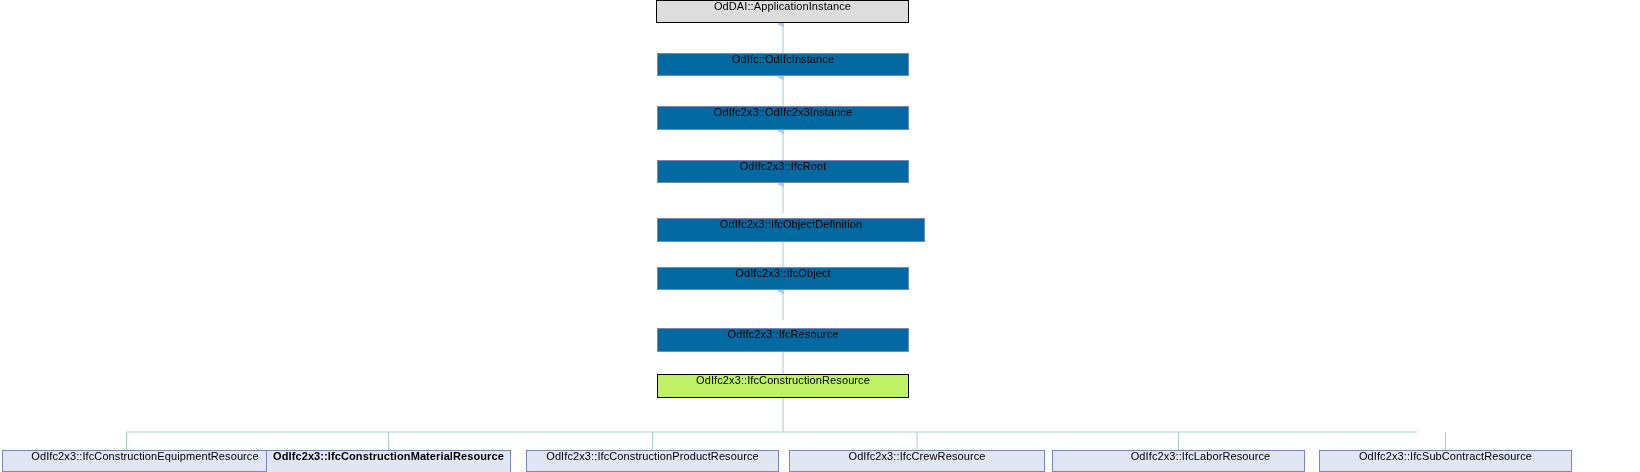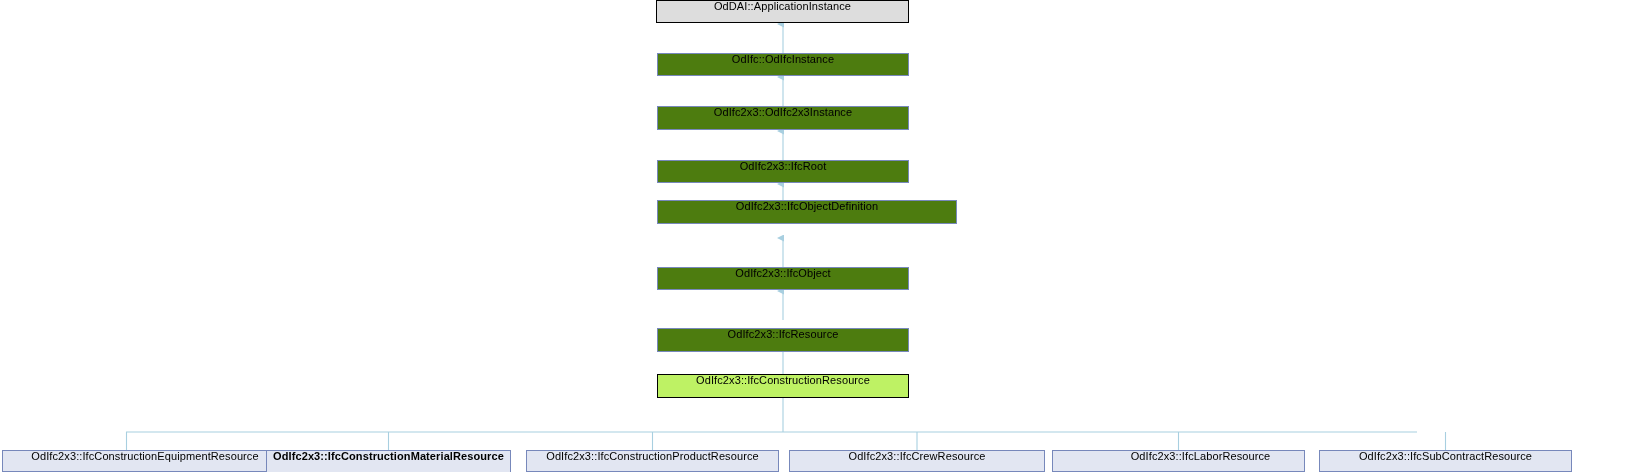--- a/index.html
+++ b/index.html
@@ -29,21 +29,21 @@
     display: flex;
     align-items: flex-start;
     justify-content: center;
     font-size: 11px;
     line-height: 1;
     color: #000000;
     white-space: nowrap;
     letter-spacing: 0.1px;
   }
   .node.ancestor {
-    background: #4d7c0f;
+    background: #0369a1;
     border: 1px solid #7788bb;
   }
   .node.external {
     background: #dddddd;
     border: 1px solid #000000;
   }
   .node.current {
     background: #bef264;
     border: 1px solid #000000;
   }
@@ -91,21 +91,21 @@
       </div>
       <div class="node ancestor" style="left: 657px; top: 53px; width: 252px; height: 23px;">
         <span class="node-label">OdIfc::OdIfcInstance</span>
       </div>
       <div class="node ancestor" style="left: 657px; top: 106px; width: 252px; height: 24px;">
         <span class="node-label">OdIfc2x3::OdIfc2x3Instance</span>
       </div>
       <div class="node ancestor" style="left: 657px; top: 160px; width: 252px; height: 23px;">
         <span class="node-label">OdIfc2x3::IfcRoot</span>
       </div>
-      <div class="node ancestor" style="left: 657px; top: 200px; width: 300px; height: 24px;">
+      <div class="node ancestor" style="left: 657px; top: 218px; width: 268px; height: 24px;">
         <span class="node-label">OdIfc2x3::IfcObjectDefinition</span>
       </div>
       <div class="node ancestor" style="left: 657px; top: 267px; width: 252px; height: 23px;">
         <span class="node-label">OdIfc2x3::IfcObject</span>
       </div>
       <div class="node ancestor" style="left: 657px; top: 320px; width: 252px; height: 24px; margin-top: 8px;">
         <span class="node-label">OdIfc2x3::IfcResource</span>
       </div>
       <div class="node current" style="left: 657px; top: 374px; width: 252px; height: 24px;">
         <span class="node-label">OdIfc2x3::IfcConstructionResource</span>

